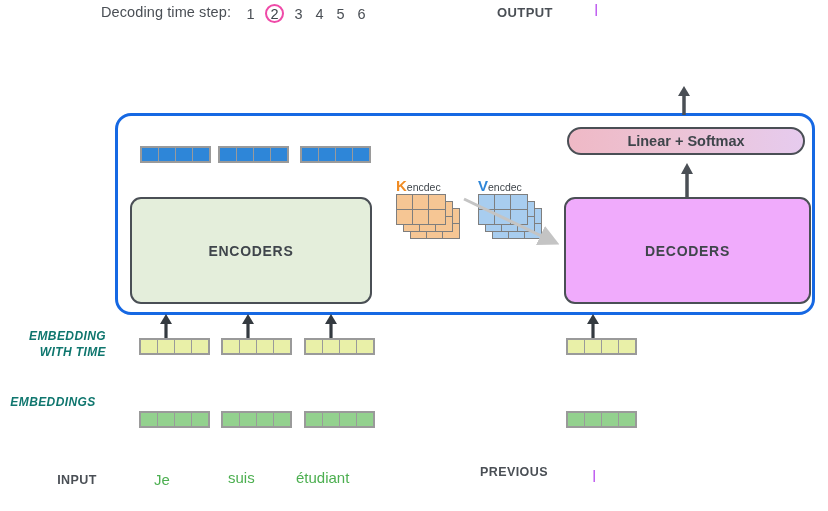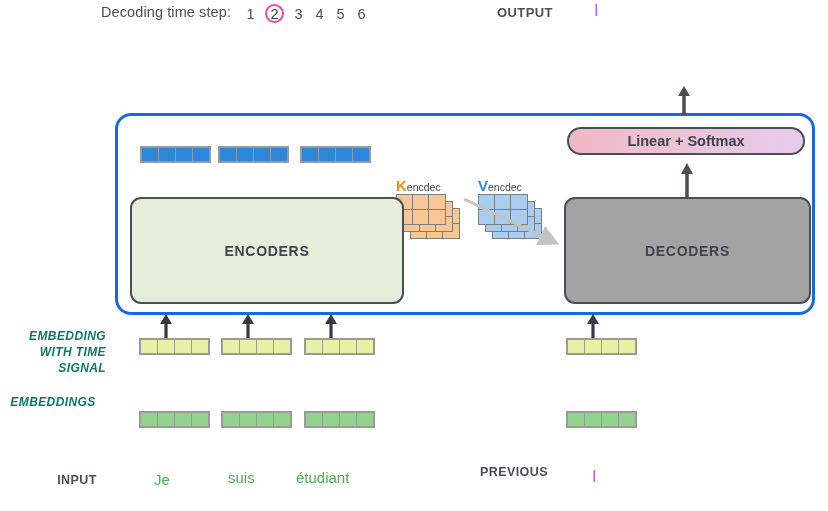--- a/index.html
+++ b/index.html
@@ -161,27 +161,27 @@
     align-items: center;
     justify-content: center;
     box-sizing: border-box;
     font-size: 14px;
     color: #3f454b;
     letter-spacing: 0.7px;
     font-weight: 600;
   }
   #encoders {
     left: 130px; top: 197px;
-    width: 274px; height: 107px;
+    width: 242px; height: 107px;
     background: #e4eedb;
   }
   #decoders {
     left: 564px; top: 197px;
     width: 247px; height: 107px;
-    background: #a3a3a3;
+    background: #f0abfc;
   }
 
   
   .uparrow { position: absolute; }
   #arrow-out   { left: 676px; top: 86px; }
   #arrow-dec-ls { left: 679px; top: 163px; }
   #arrow-emb-1 { left: 158px; top: 314px; }
   #arrow-emb-2 { left: 240px; top: 314px; }
   #arrow-emb-3 { left: 323px; top: 314px; }
   #arrow-emb-4 { left: 585px; top: 314px; }
@@ -378,21 +378,20 @@
     <marker id="grayhead" markerWidth="7" markerHeight="7" refX="5" refY="3.5" orient="auto">
       <polygon points="0,0 7,3.5 0,7" fill="#c4c4c4"></polygon>
     </marker>
   </defs>
   <line x1="2" y1="3" x2="92" y2="46" stroke="#c4c4c4" stroke-width="3" marker-end="url(#grayhead)"></line>
 </svg>
 
 <div class="abs side-label" id="label-ets">
   <div>EMBEDDING</div>
   <div>WITH TIME</div>
-  <div>SIGNAL</div>
 </div>
 <div class="abs side-label" id="label-emb">EMBEDDINGS</div>
 <div class="abs" id="label-input">INPUT</div>
 <div class="abs" id="label-prev">
   <div>PREVIOUS</div>
 </div>
 
 <div class="abs vec pale" id="ets-1">
   <div class="cell"></div>
   <div class="cell"></div>

